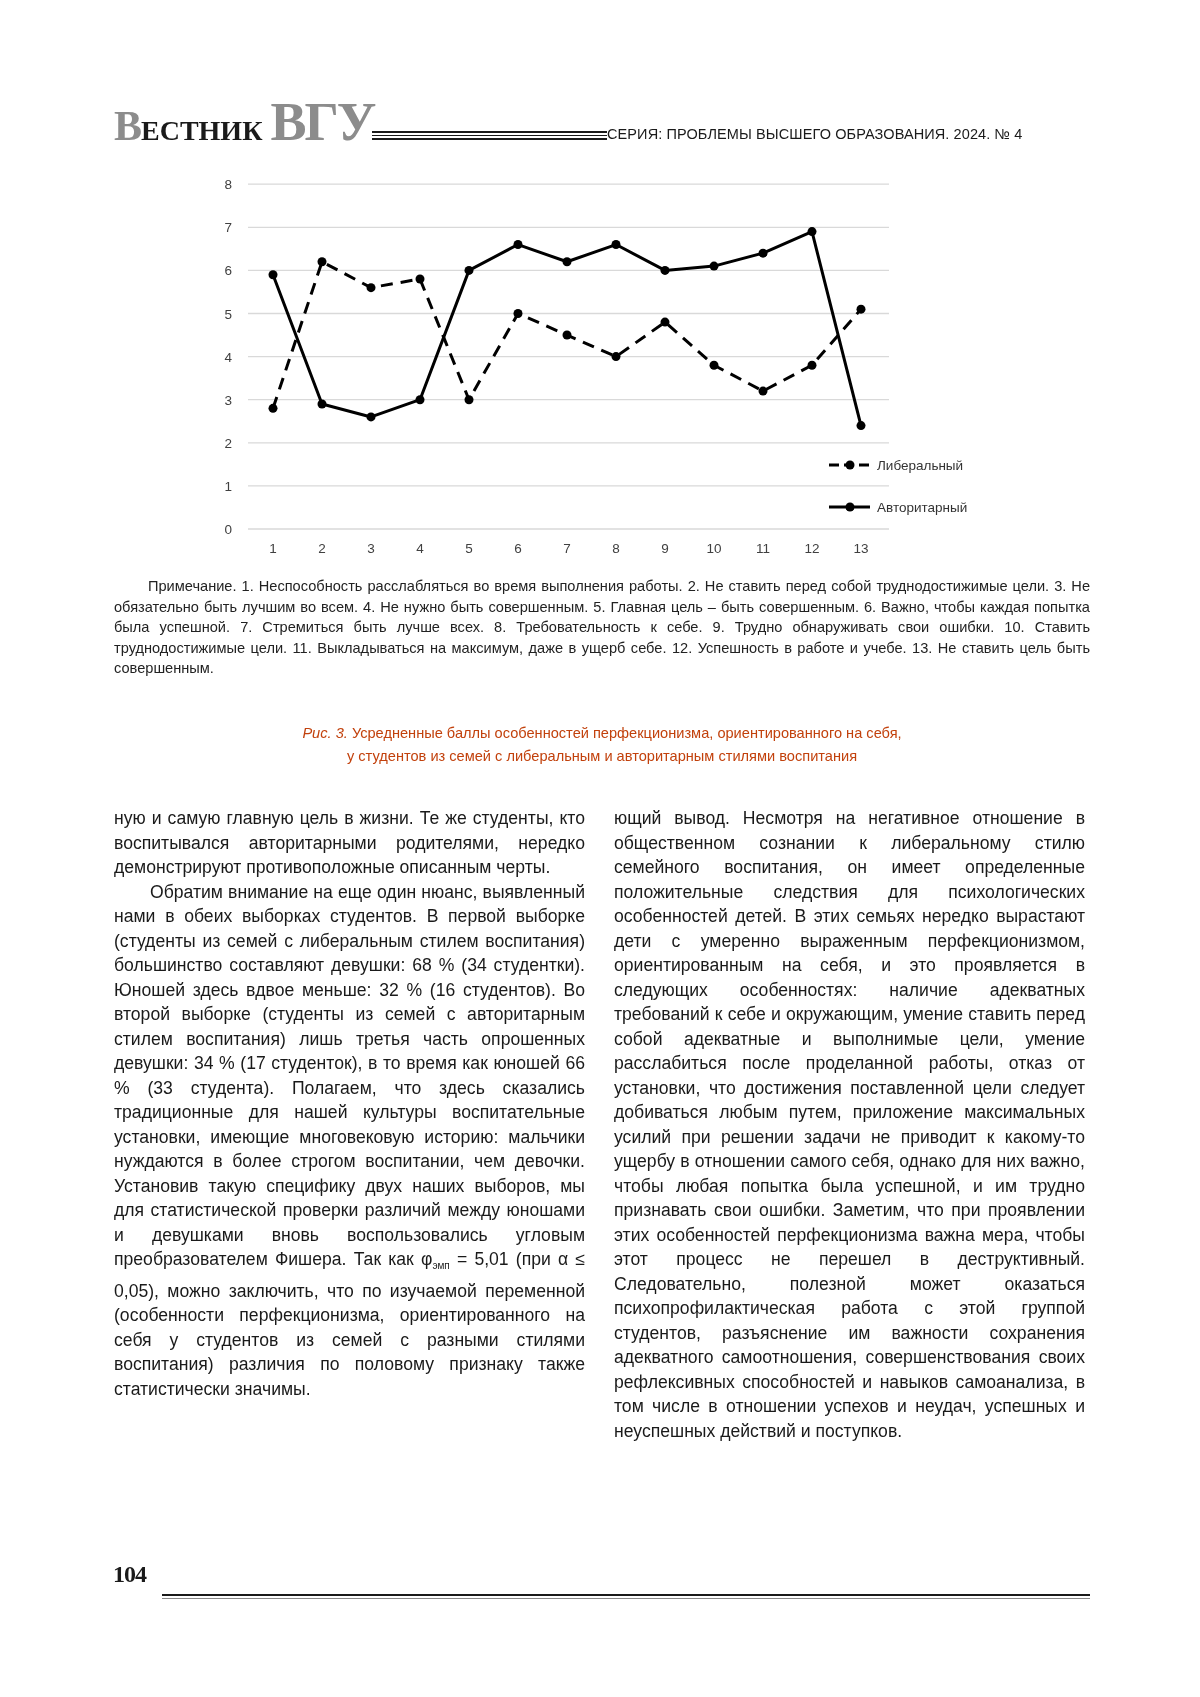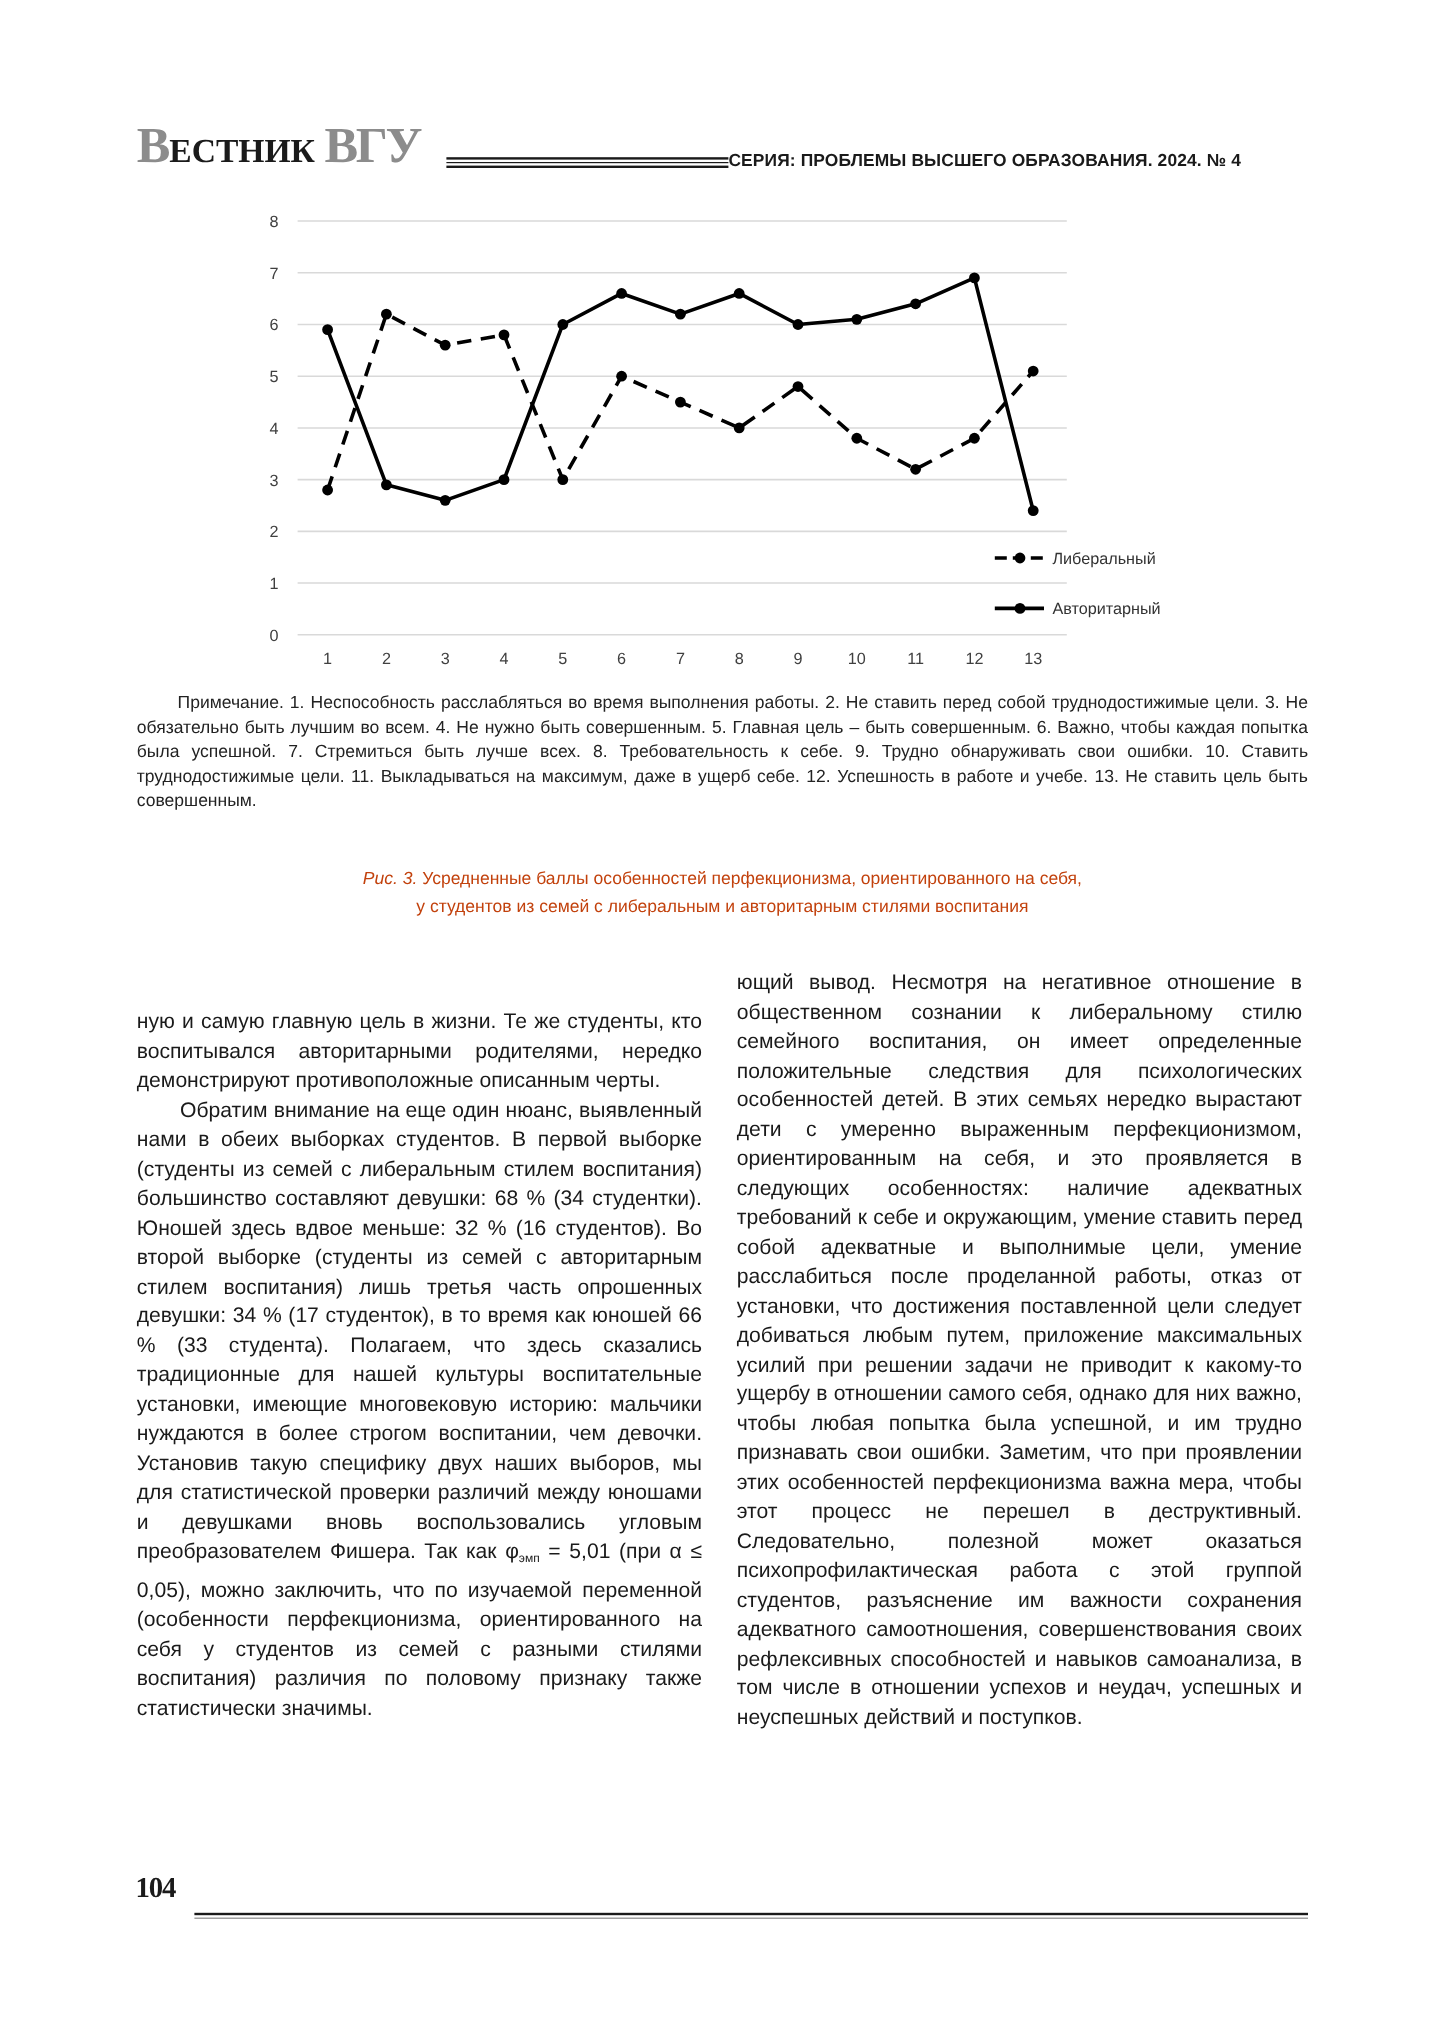--- a/index.html
+++ b/index.html
@@ -1,38 +1,38 @@
 <!DOCTYPE html>
 <html><head>
 <meta charset="utf-8">
 <style>
   html, body { margin: 0; padding: 0; background: #ffffff; }
   body { width: 1200px; height: 1697px; position: relative; overflow: hidden; font-family: "Liberation Sans", sans-serif; color: #1a1a1a; }
   
   .masthead { position: absolute; left: 114px; top: 104px; height: 36px; font-family: "Liberation Serif", serif; font-weight: bold; white-space: nowrap; line-height: 36px; }
   .mh-cap { color: #8c8c8c; font-size: 42px; letter-spacing: -1px; }
   .mh-small { color: #1a1a1a; font-size: 28px; letter-spacing: 0px; }
-  .mh-vgu { color: #8c8c8c; font-size: 42px; letter-spacing: -2px; margin-left: 8px; }
+  .mh-vgu { color: #8c8c8c; font-size: 54px; letter-spacing: -2px; margin-left: 8px; }
   .rule-top { position: absolute; left: 372px; width: 235px; height: 0; }
   .rule-top.a { top: 131px; border-top: 2px solid #1a1a1a; }
   .rule-top.b { top: 135px; border-top: 1px solid #1a1a1a; }
   .rule-top.c { top: 138px; border-top: 2px solid #1a1a1a; }
-  .series { position: absolute; left: 607px; top: 126px; font-size: 14.5px; font-weight: bold; letter-spacing: 0.1px; white-space: nowrap; color: #1a1a1a; }
+  .series { position: absolute; left: 607px; top: 126px; font-size: 14.5px; font-weight: normal; letter-spacing: 0.1px; white-space: nowrap; color: #1a1a1a; }
   
   .chart { position: absolute; left: 0; top: 0; width: 1200px; height: 580px; }
   .ytick { font-size: 13.5px; fill: #404040; font-family: "Liberation Sans", sans-serif; }
   .xtick { font-size: 13.5px; fill: #404040; font-family: "Liberation Sans", sans-serif; }
   .legend-text { font-size: 13.5px; fill: #333; font-family: "Liberation Sans", sans-serif; }
   
   .note { position: absolute; left: 114px; top: 576px; width: 976px; font-size: 14.6px; line-height: 20.5px; text-align: justify; text-indent: 34px; color: #222; }
   .caption { position: absolute; left: 114px; top: 722px; width: 976px; text-align: center; font-size: 14.6px; line-height: 23px; color: #c2410c; }
   .caption i { font-style: italic; }
   
   .col { position: absolute; top: 806px; width: 471px; font-size: 17.6px; line-height: 24.5px; text-align: justify; color: #1a1a1a; hyphens: manual; }
-  .col.left { left: 114px; margin-top: 33px; }
+  .col.left { left: 114px; }
   .col.right { left: 614px; }
   .col p { margin: 0; }
   .col p.indent { text-indent: 36px; }
   .sub { font-size: 10px; vertical-align: -4px; }
   
   .pagenum { position: absolute; left: 113px; top: 1561px; font-family: "Liberation Serif", serif; font-weight: bold; font-size: 24px; letter-spacing: -1px; color: #1a1a1a; }
   .rule-bot { position: absolute; left: 162px; width: 928px; height: 0; }
   .rule-bot.a { top: 1594px; border-top: 2px solid #1a1a1a; }
   .rule-bot.b { top: 1598px; border-top: 1px solid #888; }
 </style>

